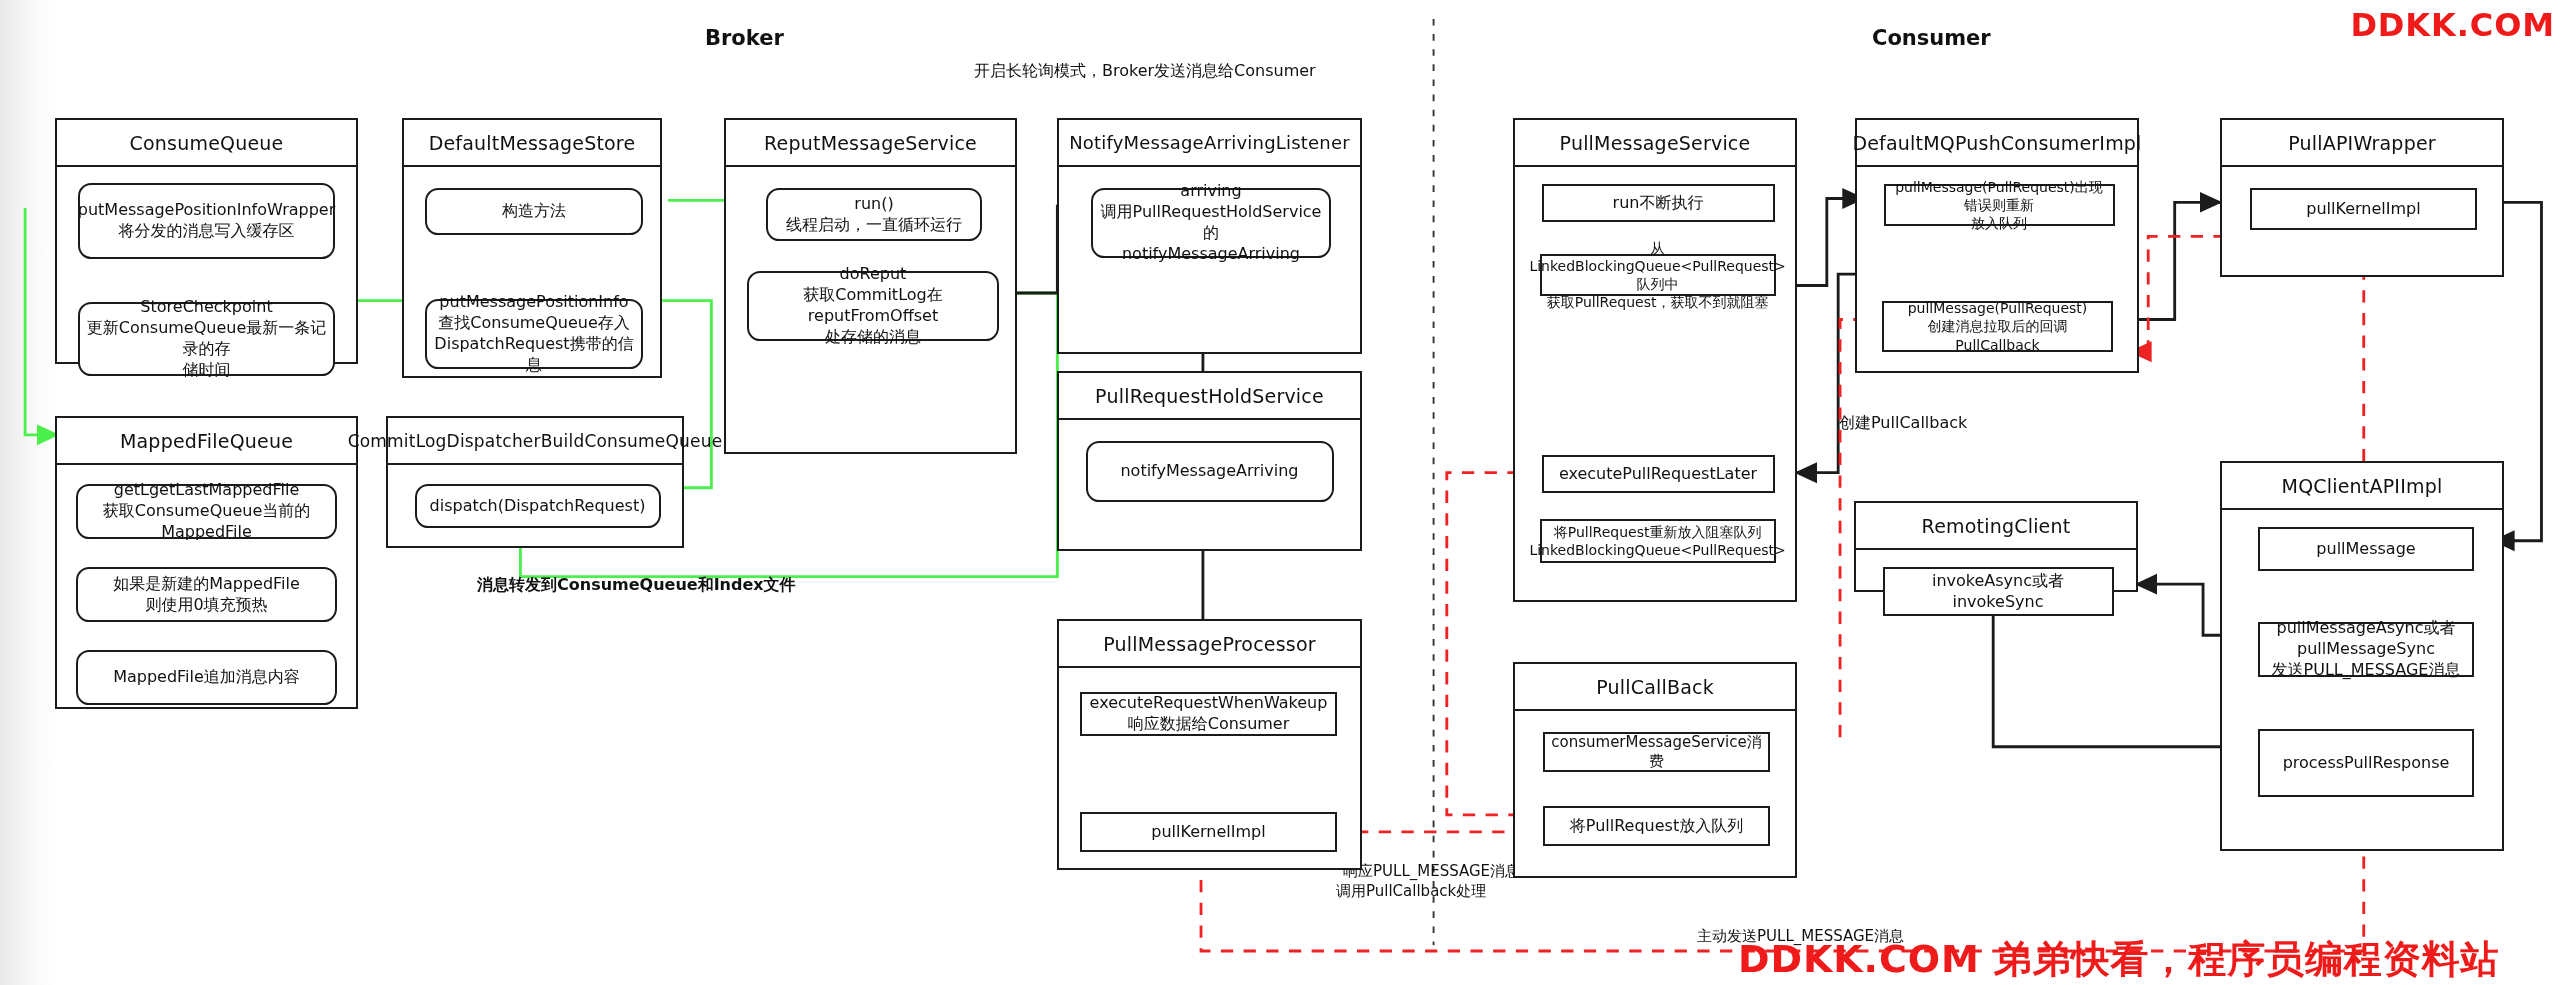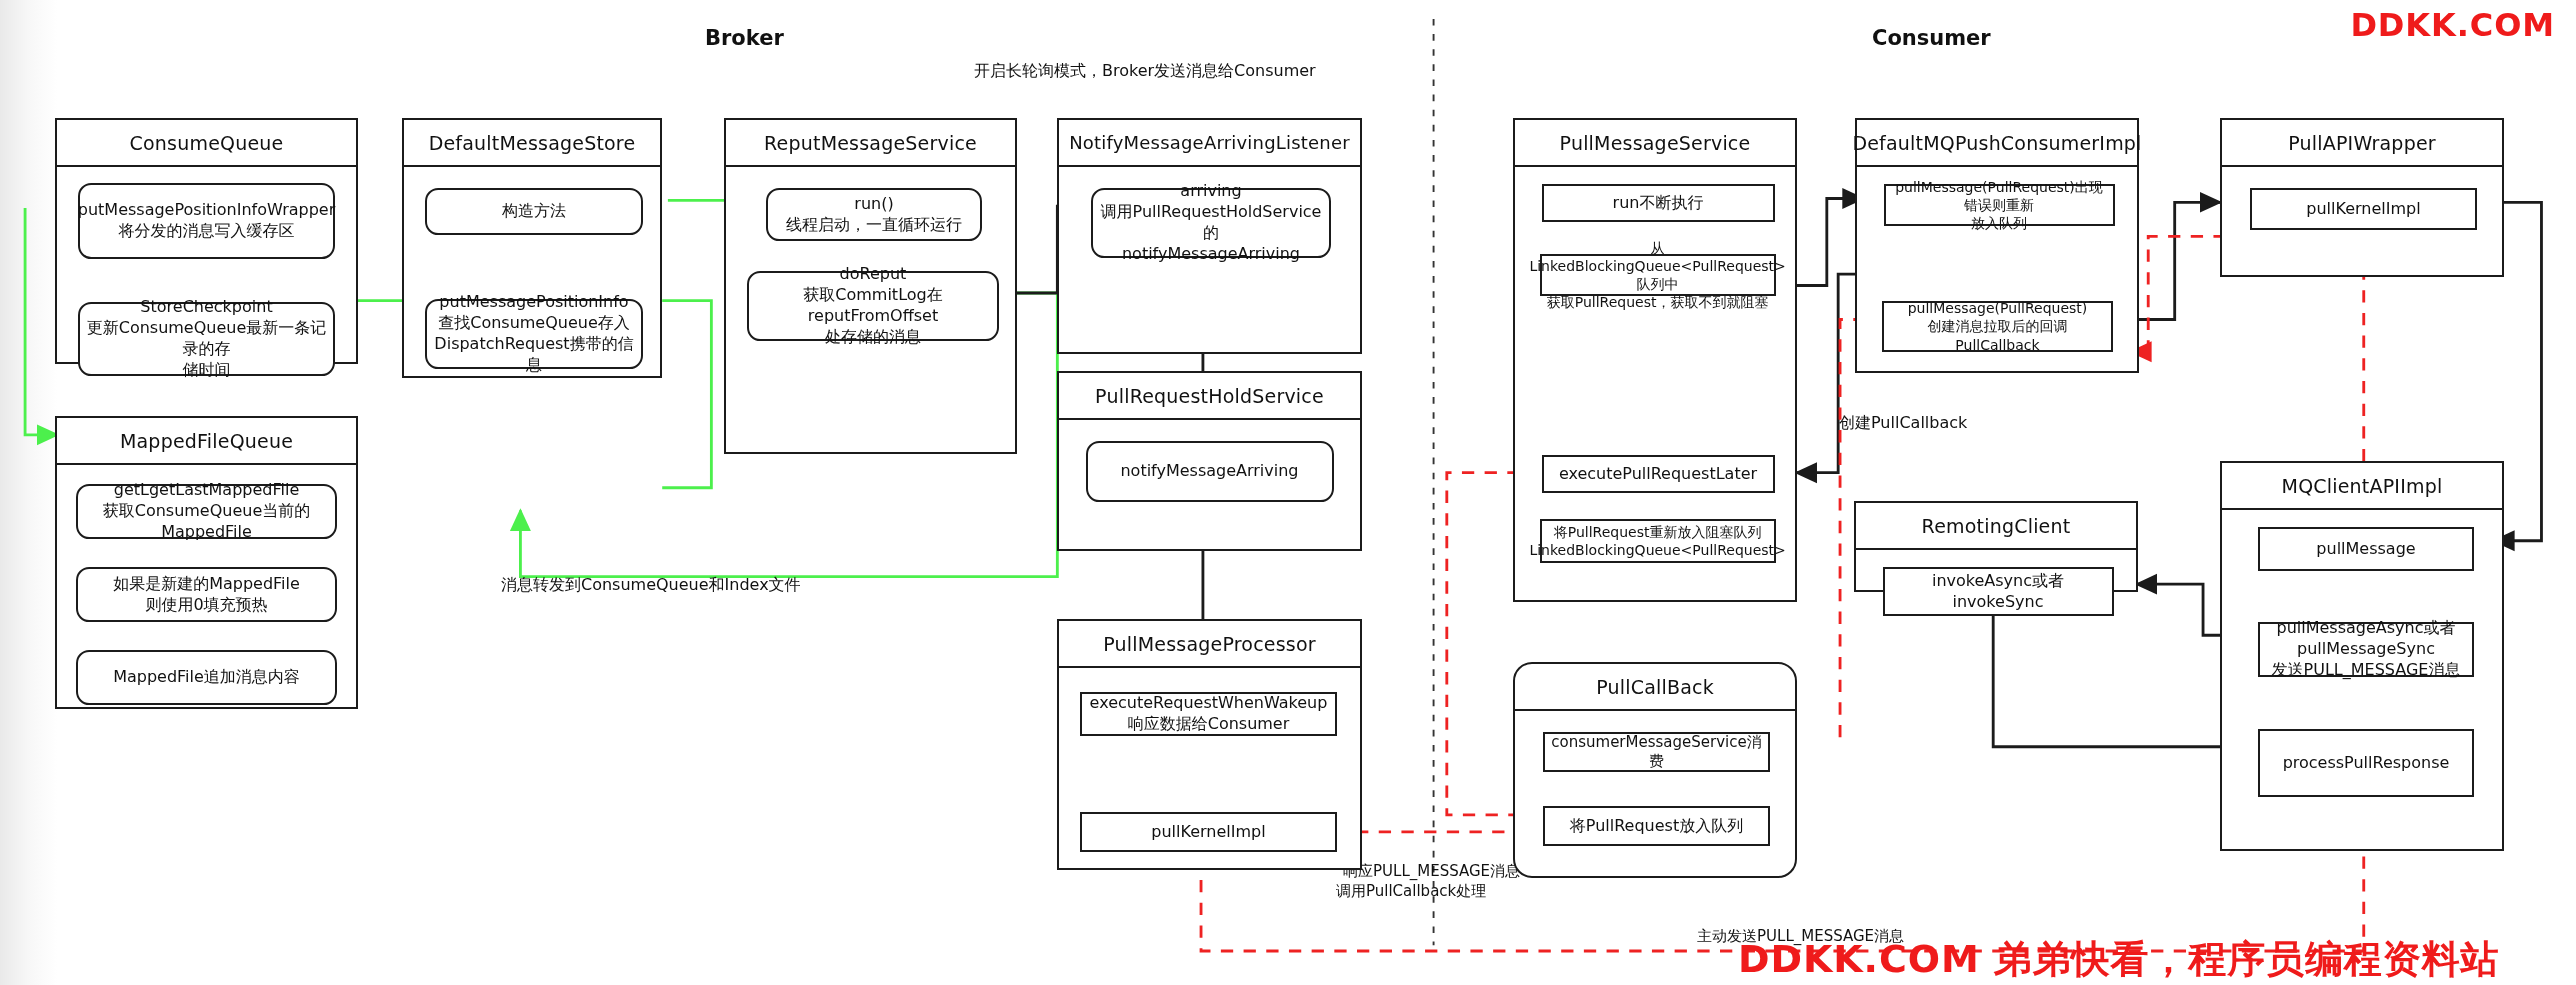--- a/index.html
+++ b/index.html
@@ -154,21 +154,21 @@
       <path d="M2500,680 L2500,250 L2272,250 L2272,372 L2254,372" marker-end="url(#ahR)"></path>
 
       <path d="M2500,690 L2500,1006 L1270,1006 L1270,870 L1410,870" marker-end="url(#ahR)"></path>
     </g>
   </svg>
 
   <div class="lane-title" style="left:705px;top:25.5px;">Broker</div>
   <div class="lane-title" style="left:1872px;top:25.5px;">Consumer</div>
 
   <div class="annot" style="left:974px;top:61px;">开启长轮询模式，Broker发送消息给Consumer</div>
-  <div class="annot" style="left:501px;top:575px;">消息转发到ConsumeQueue和Index文件</div>
+  <div class="annot" style="left:477px;top:575px;font-weight:bold;">消息转发到ConsumeQueue和Index文件</div>
   <div class="annot" style="left:1839px;top:413px;">创建PullCallback</div>
   <div class="annot sm" style="left:1343px;top:862px;">响应PULL_MESSAGE消息</div>
   <div class="annot sm" style="left:1336px;top:882px;">调用PullCallback处理</div>
   <div class="annot sm" style="left:1697px;top:927px;">主动发送PULL_MESSAGE消息</div>
 
   <div class="gbox" style="left:55px;top:118px;width:303px;height:246px;">
     <div class="ghead">ConsumeQueue</div>
     <div class="gbody">
       <div class="node round" style="left:21px;top:16px;width:257px;height:76px;">
         <span>
@@ -216,20 +216,28 @@
       <div class="node round" style="left:21px;top:132px;width:218px;height:70px;">
         <span>
           <span>putMessagePositionInfo</span>
           <span>查找ConsumeQueue存入</span>
           <span>DispatchRequest携带的信息</span>
         </span>
       </div>
     </div>
   </div>
 
+  <div class="gbox" style="left:386px;top:416px;width:298px;height:132px;">
+    <div class="ghead" style="font-size:17px;">CommitLogDispatcherBuildConsumeQueue</div>
+    <div class="gbody">
+      <div class="node round" style="left:26.5px;top:19px;width:246px;height:44px;">
+        <span>dispatch(DispatchRequest)</span>
+      </div>
+    </div>
+  </div>
 
   <div class="gbox" style="left:724px;top:118px;width:293px;height:336px;">
     <div class="ghead">ReputMessageService</div>
     <div class="gbody">
       <div class="node round" style="left:40px;top:21px;width:216px;height:53px;">
         <span>
           <span>run()</span>
           <span>线程启动，一直循环运行</span>
         </span>
       </div>
@@ -355,21 +363,21 @@
           <span>pullMessageSync</span>
           <span>发送PULL_MESSAGE消息</span>
         </span>
       </div>
       <div class="node sq" style="left:36px;top:219px;width:216px;height:68px;">
         <span>processPullResponse</span>
       </div>
     </div>
   </div>
 
-  <div class="gbox" style="left:1513px;top:662px;width:284px;height:216px;border-radius:19px;">
+  <div class="gbox" style="left:1513px;top:662px;width:284px;height:216px;">
     <div class="ghead">PullCallBack</div>
     <div class="gbody">
       <div class="node sq" style="left:28px;top:21px;width:227px;height:40px;font-size:15px;">
         <span>consumerMessageService消费</span>
       </div>
       <div class="node sq" style="left:28px;top:95px;width:227px;height:40px;">
         <span>将PullRequest放入队列</span>
       </div>
     </div>
   </div>

